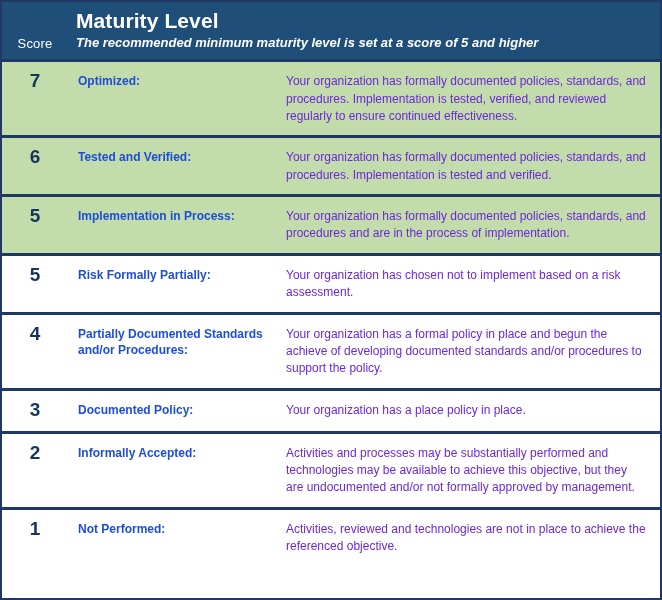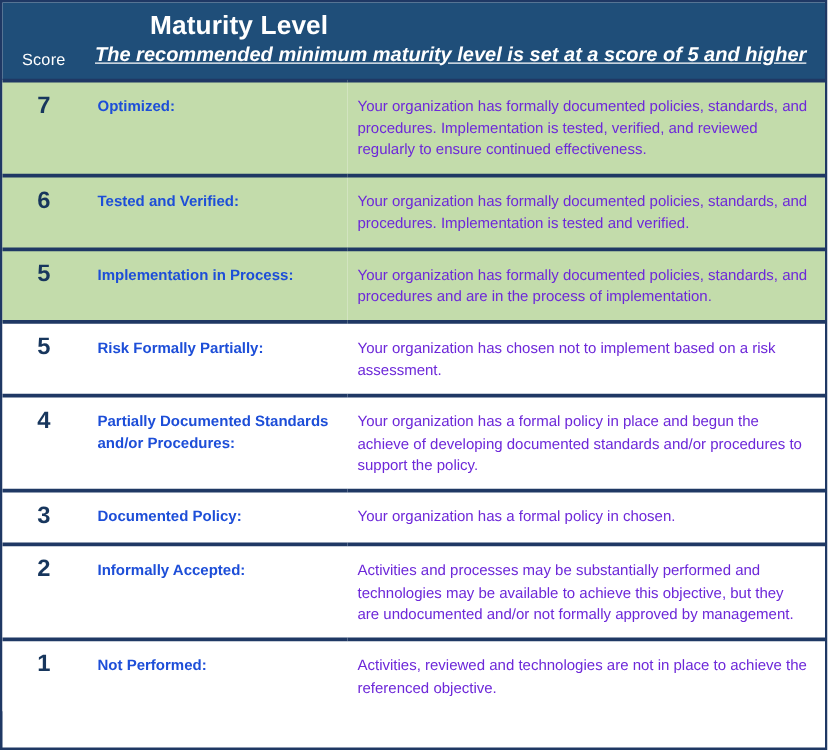--- a/index.html
+++ b/index.html
@@ -47,29 +47,27 @@
   th.title-head {
     text-align: left;
     padding: 7px 10px 9px 8px;
     vertical-align: top;
   }
   .title-main {
     font-size: 21px;
     font-weight: bold;
     line-height: 1.12;
     letter-spacing: 0.1px;
-    margin-left: 44px;
   }
   .title-sub {
-    font-size: 16px;
+    font-size: 13px;
     font-style: italic;
     font-weight: bold;
     padding-top: 2px;
     line-height: 1.2;
-    text-decoration: underline;
   }
 
   
   tbody td {
     vertical-align: top;
     border-top: 3px solid #1f3864;
   }
   tbody tr.row-green td { background: #c3dcab; }
   tbody tr.row-white td { background: #ffffff; }
 
@@ -136,21 +134,21 @@
           <td class="desc-cell">Your organization has chosen not to implement based on a risk assessment.</td>
         </tr>
         <tr class="row-white">
           <td class="score-cell">4</td>
           <td class="label-cell">Partially Documented Standards and/or Procedures:</td>
           <td class="desc-cell">Your organization has a formal policy in place and begun the achieve of developing documented standards and/or procedures to support the policy.</td>
         </tr>
         <tr class="row-white">
           <td class="score-cell">3</td>
           <td class="label-cell">Documented Policy:</td>
-          <td class="desc-cell">Your organization has a formal policy in chosen.</td>
+          <td class="desc-cell">Your organization has a place policy in place.</td>
         </tr>
         <tr class="row-white">
           <td class="score-cell">2</td>
           <td class="label-cell">Informally Accepted:</td>
           <td class="desc-cell">Activities and processes may be substantially performed and technologies may be available to achieve this objective, but they are undocumented and/or not formally approved by management.</td>
         </tr>
         <tr class="row-white">
           <td class="score-cell">1</td>
           <td class="label-cell">Not Performed:</td>
           <td class="desc-cell">Activities, reviewed and technologies are not in place to achieve the referenced objective.</td>

